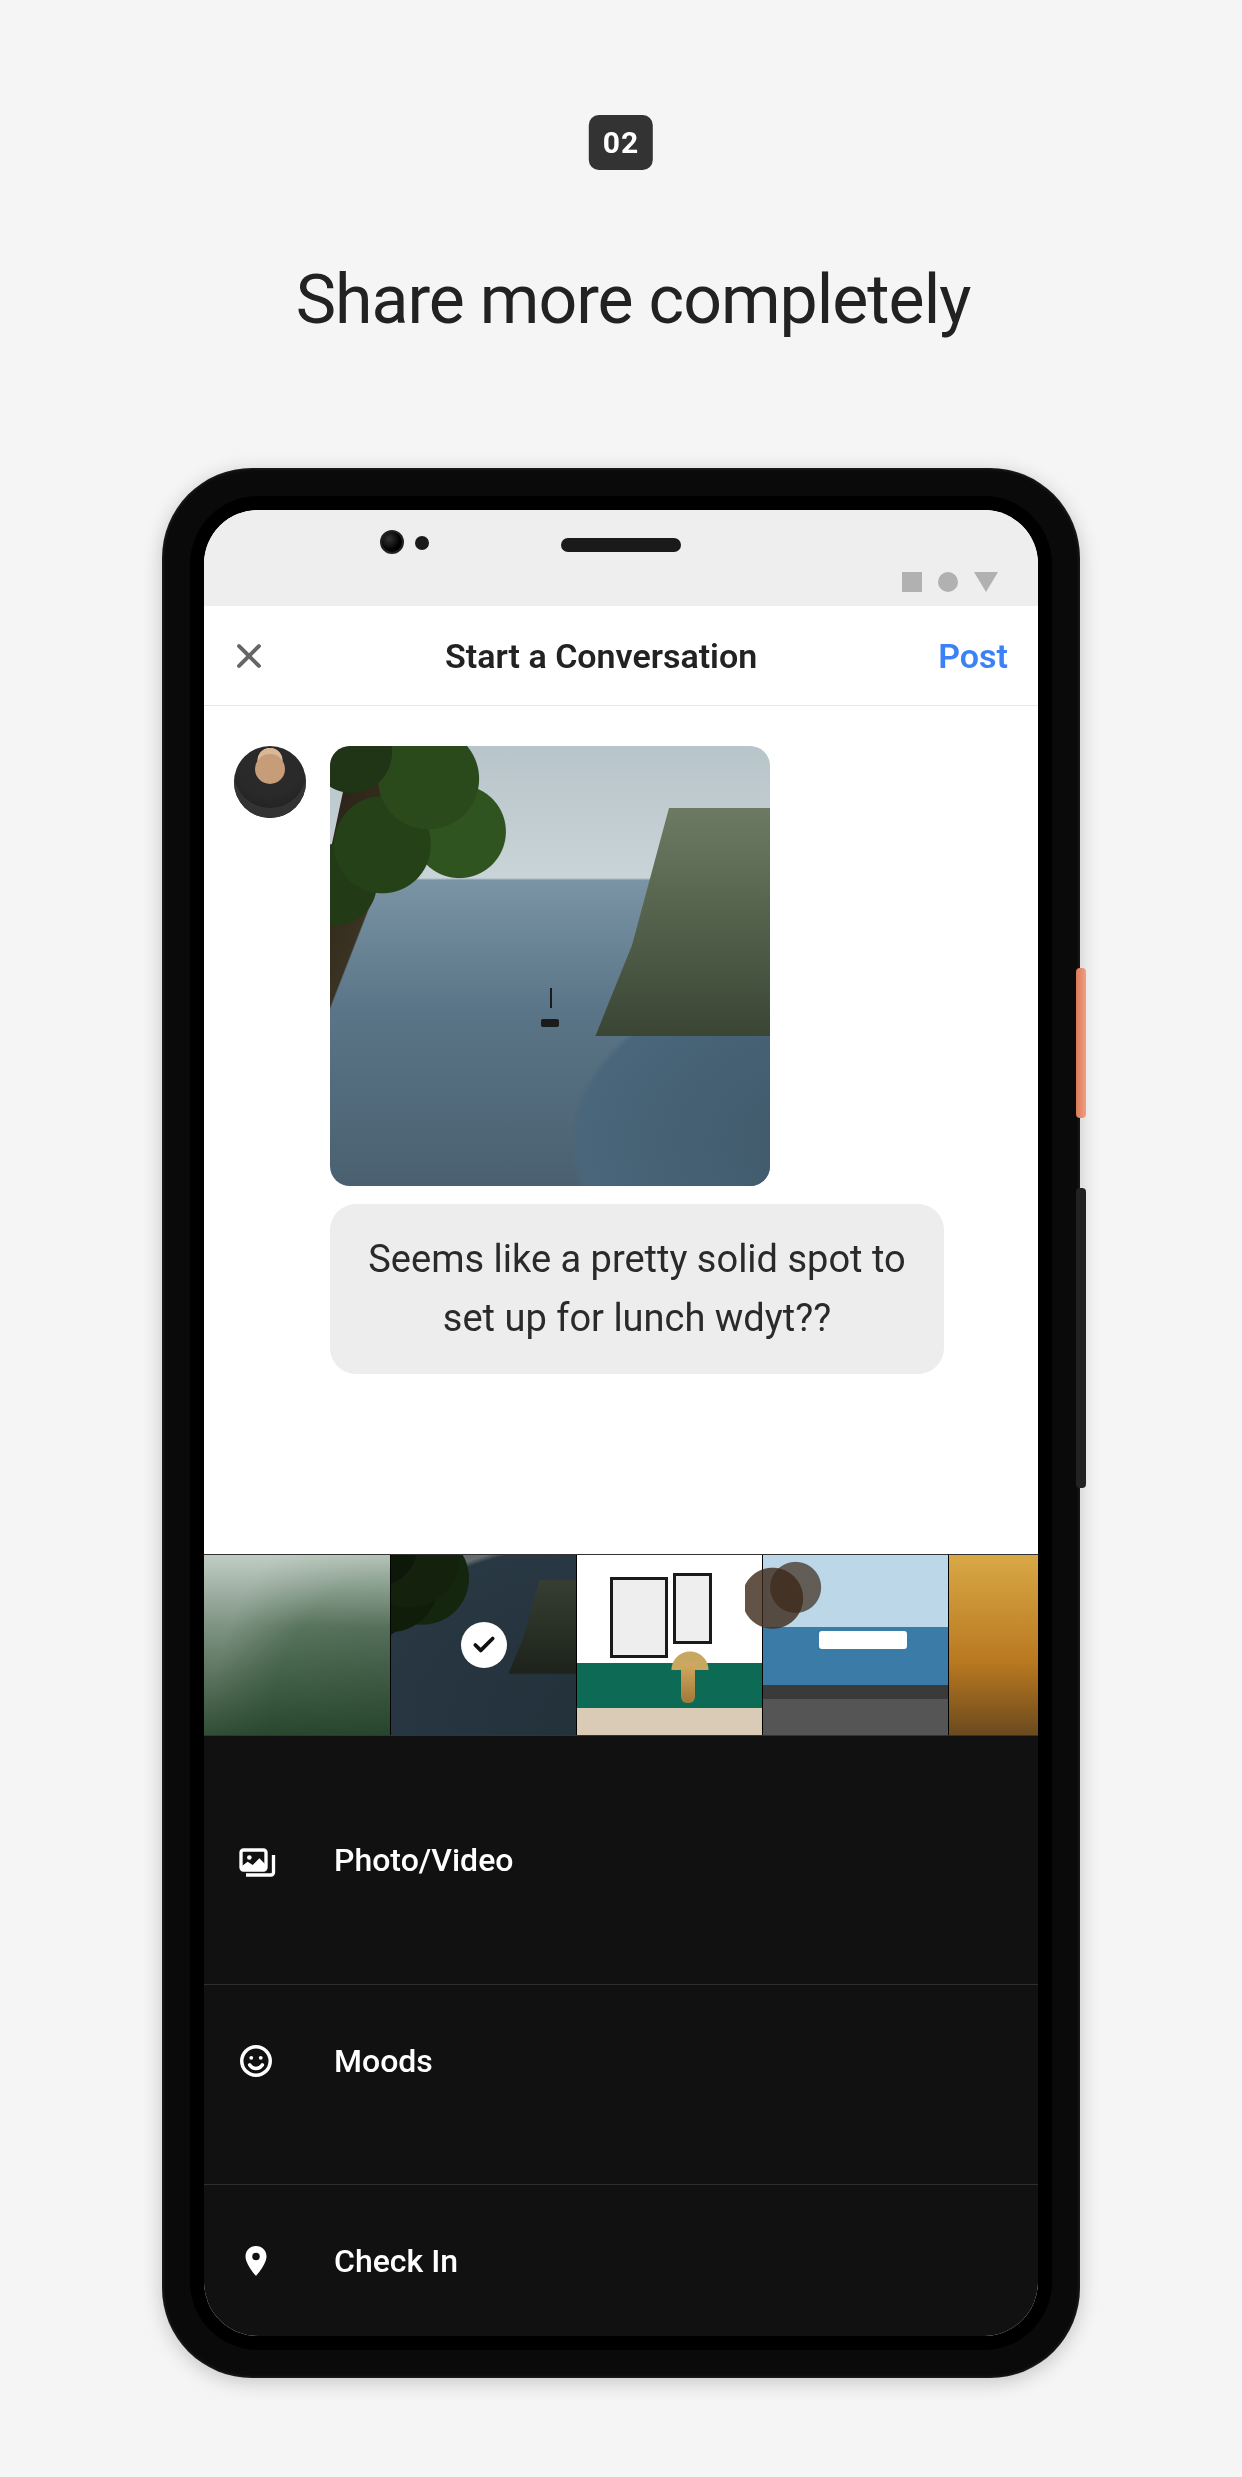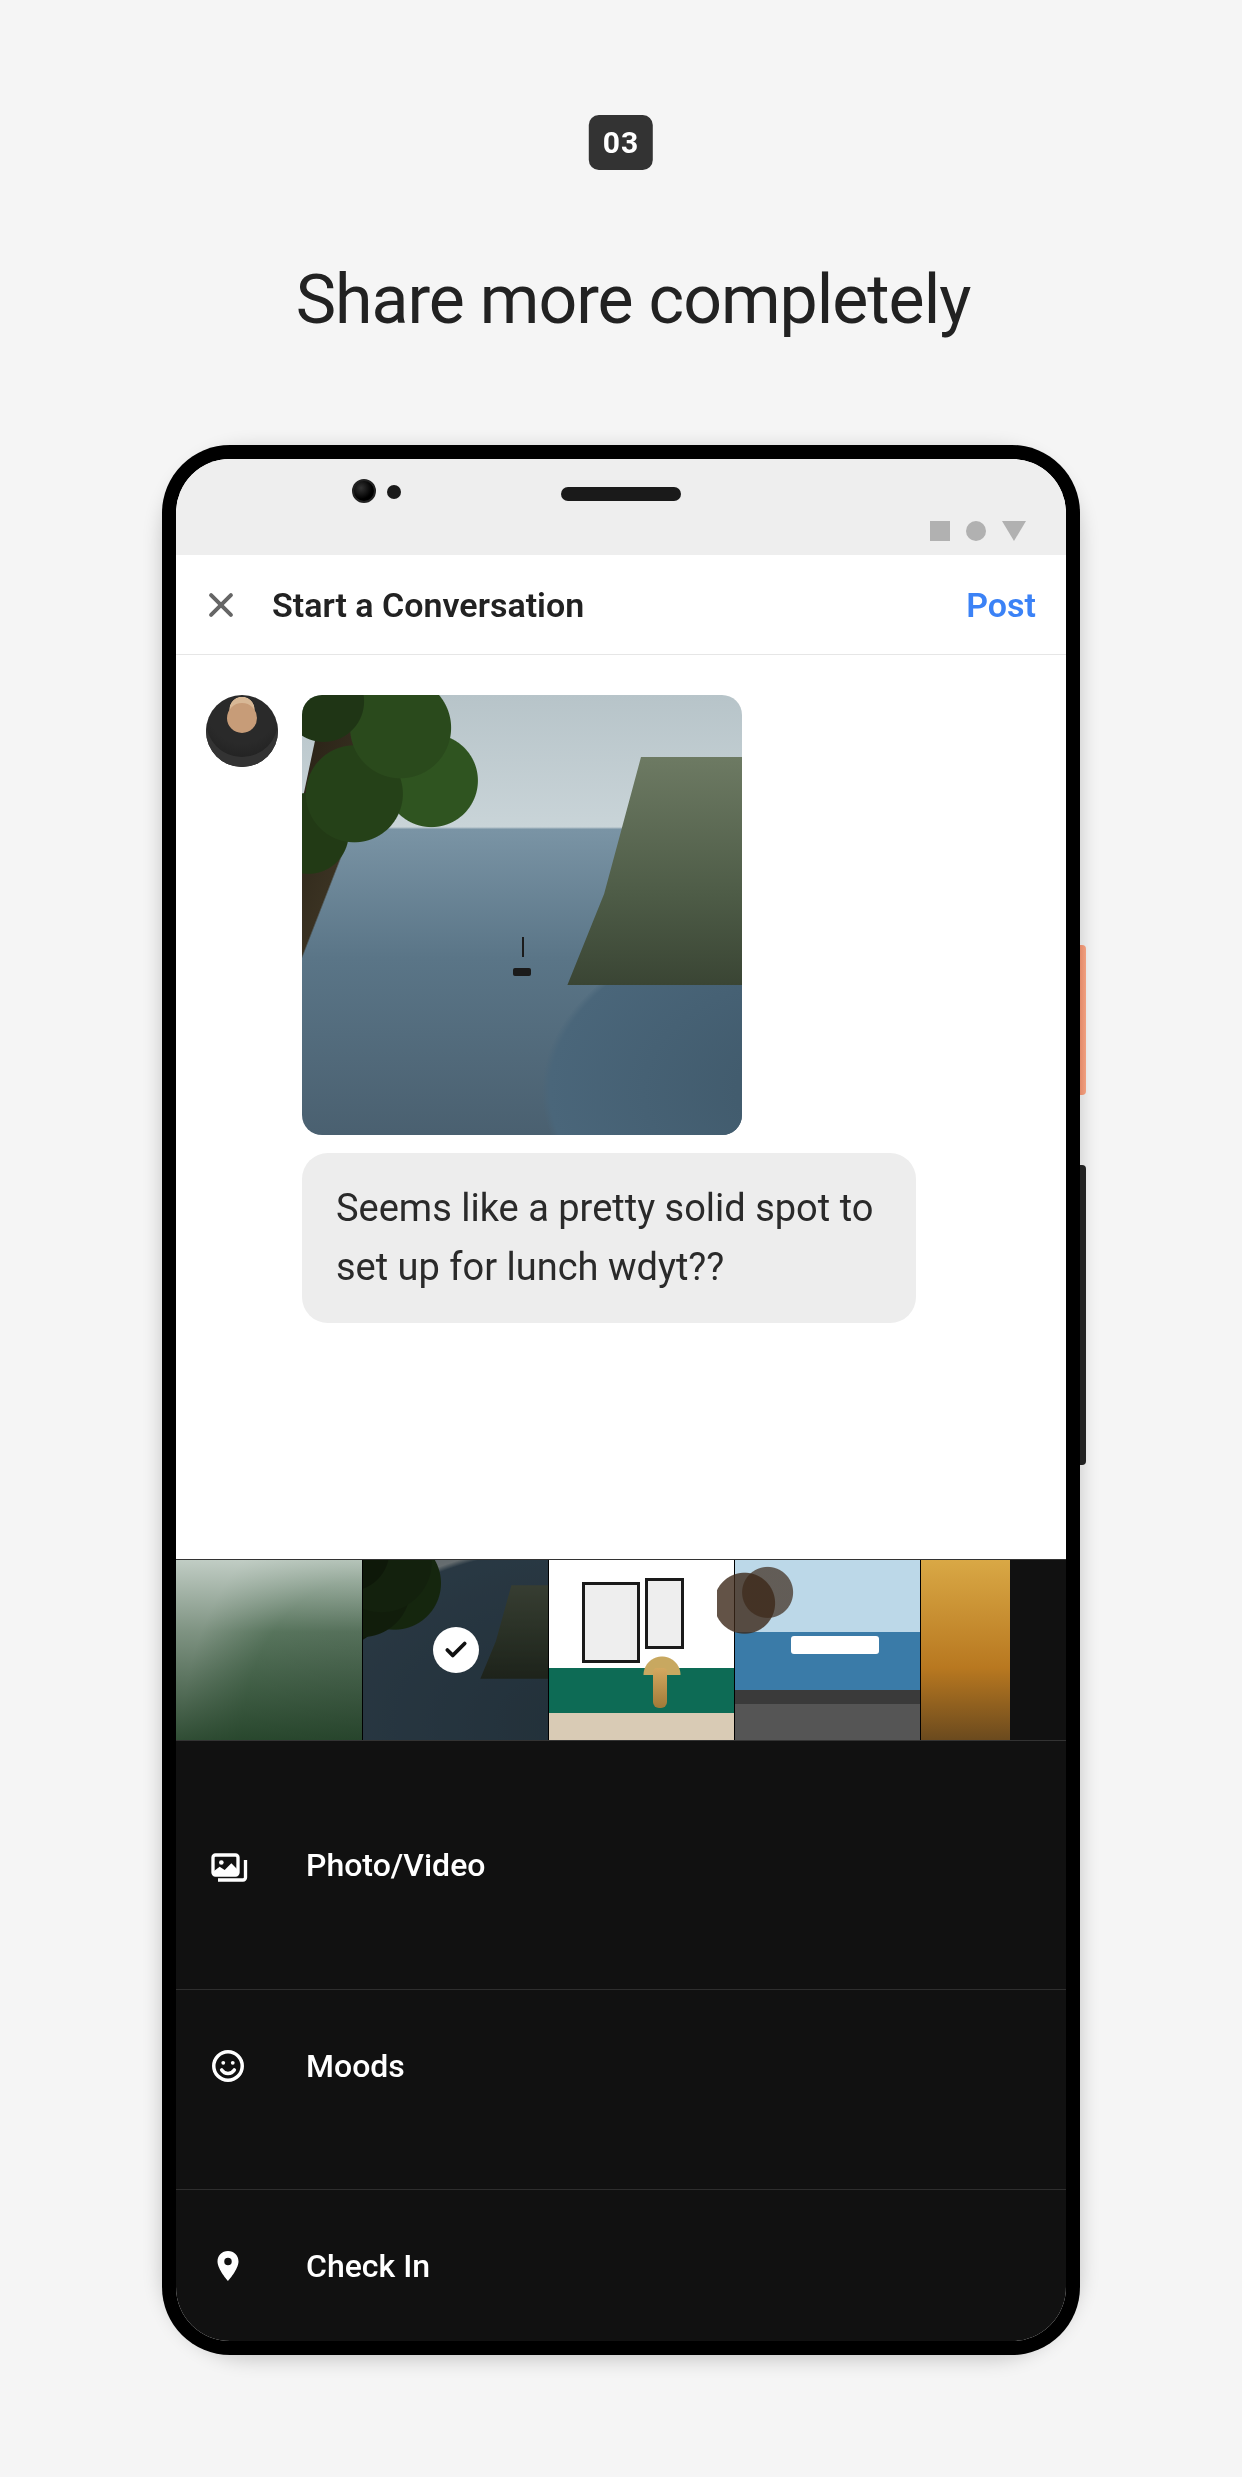--- a/index.html
+++ b/index.html
@@ -32,28 +32,30 @@
     width: 100%;
     text-align: center;
     font-size: 68px;
     font-weight: 400;
     color: #222;
     letter-spacing: -1px;
   }
 
   .phone {
     position: absolute;
-    top: 445px;
+    top: 468px;
     left: 50%;
     transform: translateX(-50%);
     width: 918px;
     height: 1910px;
     background: #0a0a0a;
     border-radius: 90px;
+    padding: 28px;
     box-shadow: inset 0 0 4px rgba(255,255,255,0.15), 0 4px 20px rgba(0,0,0,0.2);
+    text-align: center;
   }
 
   .phone-inner-frame {
     width: 100%;
     height: 100%;
     background: #000;
     border-radius: 68px;
     padding: 14px;
     position: relative;
     overflow: hidden;
@@ -345,21 +347,21 @@
     background:#fff;
     border-radius:3px;
   }
   .thumb-autumn {
     background: linear-gradient(#d9a845, #b87820 60%, #6b4a1e 100%);
   }
 </style>
 </head>
 <body>
 
-<div class="page-badge">03</div>
+<div class="page-badge">02</div>
 <div class="page-title">Share more completely</div>
 
 <div class="phone">
   <div class="side-btn power"></div>
   <div class="side-btn vol"></div>
 
   <div class="phone-inner-frame">
     <div class="phone-camera"></div>
     <div class="phone-sensor"></div>
     <div class="phone-speaker"></div>

